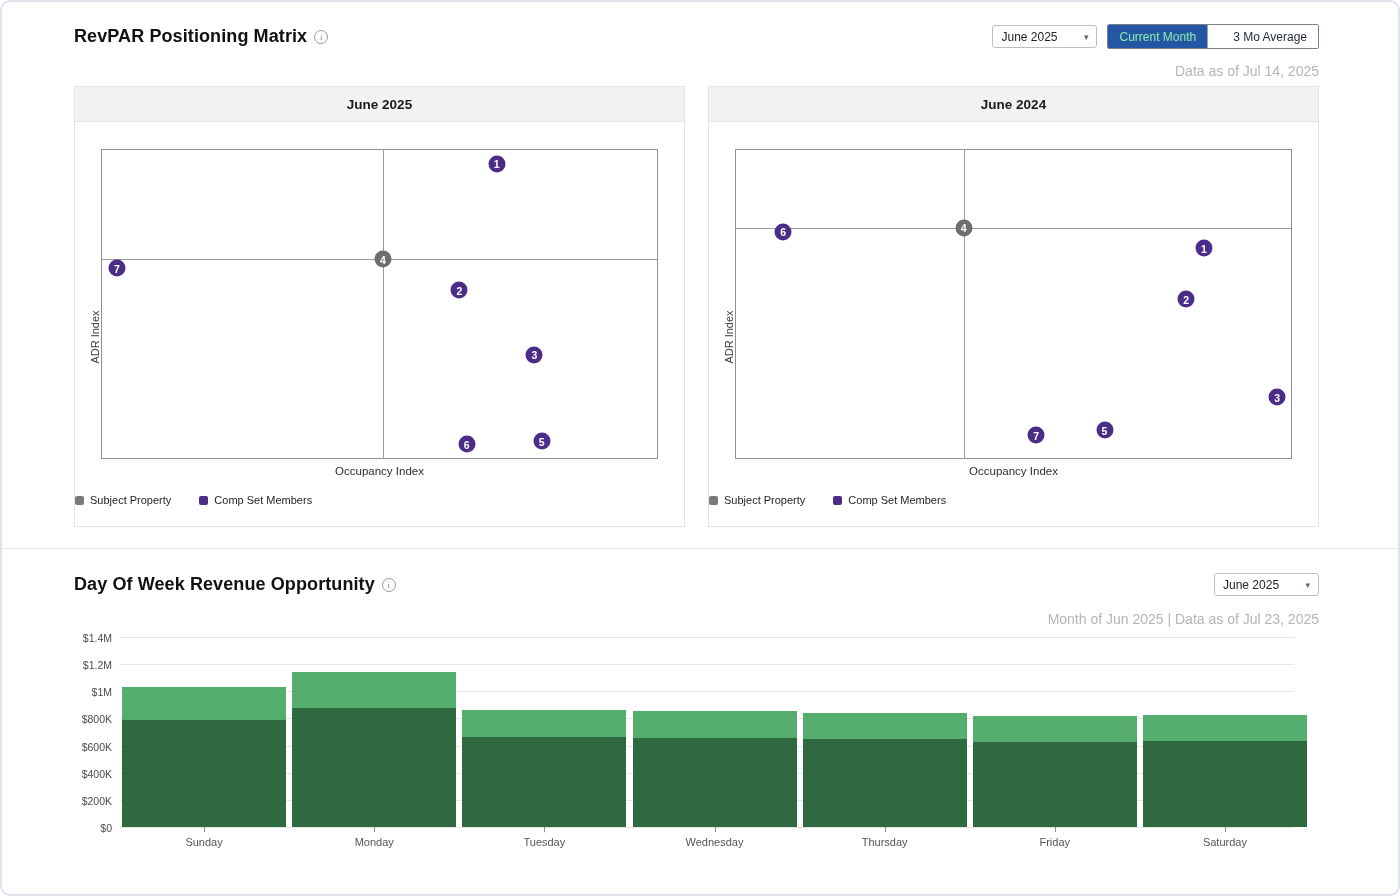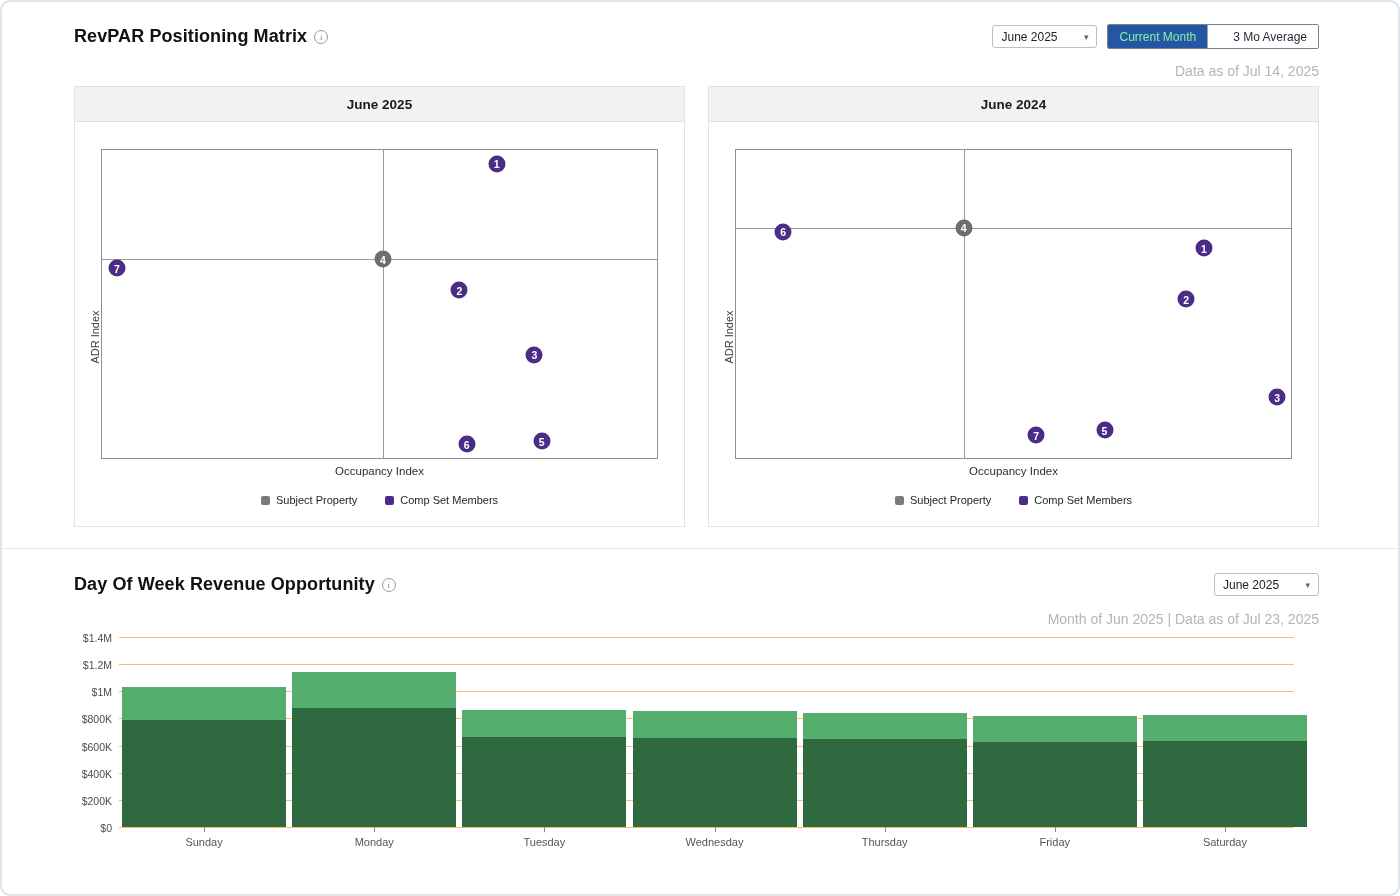--- a/index.html
+++ b/index.html
@@ -40,30 +40,30 @@
   .panel-header { height:35px; background:#f2f2f2; border-bottom:1px solid #e3e3e3;
                   display:flex; align-items:center; justify-content:center; font-size:13.5px; font-weight:bold; color:#1a1a1a; }
   .panel-body { position:relative; padding-bottom:20px; }
   .plot { position:relative; width:557px; height:310px; margin:27px auto 0; border:1px solid #8f8f8f; background:#fff; }
   .ch-v { position:absolute; top:0; bottom:0; width:1px; background:#9b9b9b; }
   .ch-h { position:absolute; left:0; right:0; height:1px; background:#9b9b9b; }
   .pt { position:absolute; width:17px; height:17px; border-radius:50%; transform:translate(-50%,-50%);
         display:flex; align-items:center; justify-content:center; color:#fff; font-size:10.5px; font-weight:bold; z-index:2; }
   .ylab { position:absolute; left:-7px; top:182px; transform:rotate(-90deg); transform-origin:center; font-size:11px; color:#3c3c3c; }
   .xlab { text-align:center; font-size:11.5px; color:#2e2e2e; margin-top:6px; }
-  .legend { display:flex; justify-content:center; gap:28px; margin-top:17px; }
+  .legend { display:flex; justify-content:flex-start; gap:28px; margin-top:17px; }
   .leg-item { display:flex; align-items:center; font-size:11px; color:#1f1f1f; }
   .leg-sw { width:9px; height:9px; border-radius:2px; margin-right:6px; }
 
   .divider { border:none; border-top:1px solid #e8e8e8; margin-top:21px; }
 
   
   .dow-head { margin-top:22px; }
   .barchart { position:relative; margin-top:14px; margin-left:45px; width:1191px; height:190px; }
-  .gridline { position:absolute; left:0; right:16px; height:1px; background:#fdba74; }
+  .gridline { position:absolute; left:0; right:16px; height:1px; background:#e5e5e5; }
   .gl-label { position:absolute; right:calc(100% + 7px); top:-5px; font-size:10.5px; color:#4a4a4a; white-space:nowrap; }
   .bar-slot { position:absolute; bottom:0; display:flex; flex-direction:column-reverse; align-items:stretch; z-index:1; }
   .seg { width:100%; }
   .xtick { position:absolute; top:190px; width:1px; height:5px; background:#8f8f8f; }
   .day-label { position:absolute; top:199px; font-size:11px; color:#555; text-align:center; }
 </style>
 </head>
 <body>
 
 <div class="frame">

